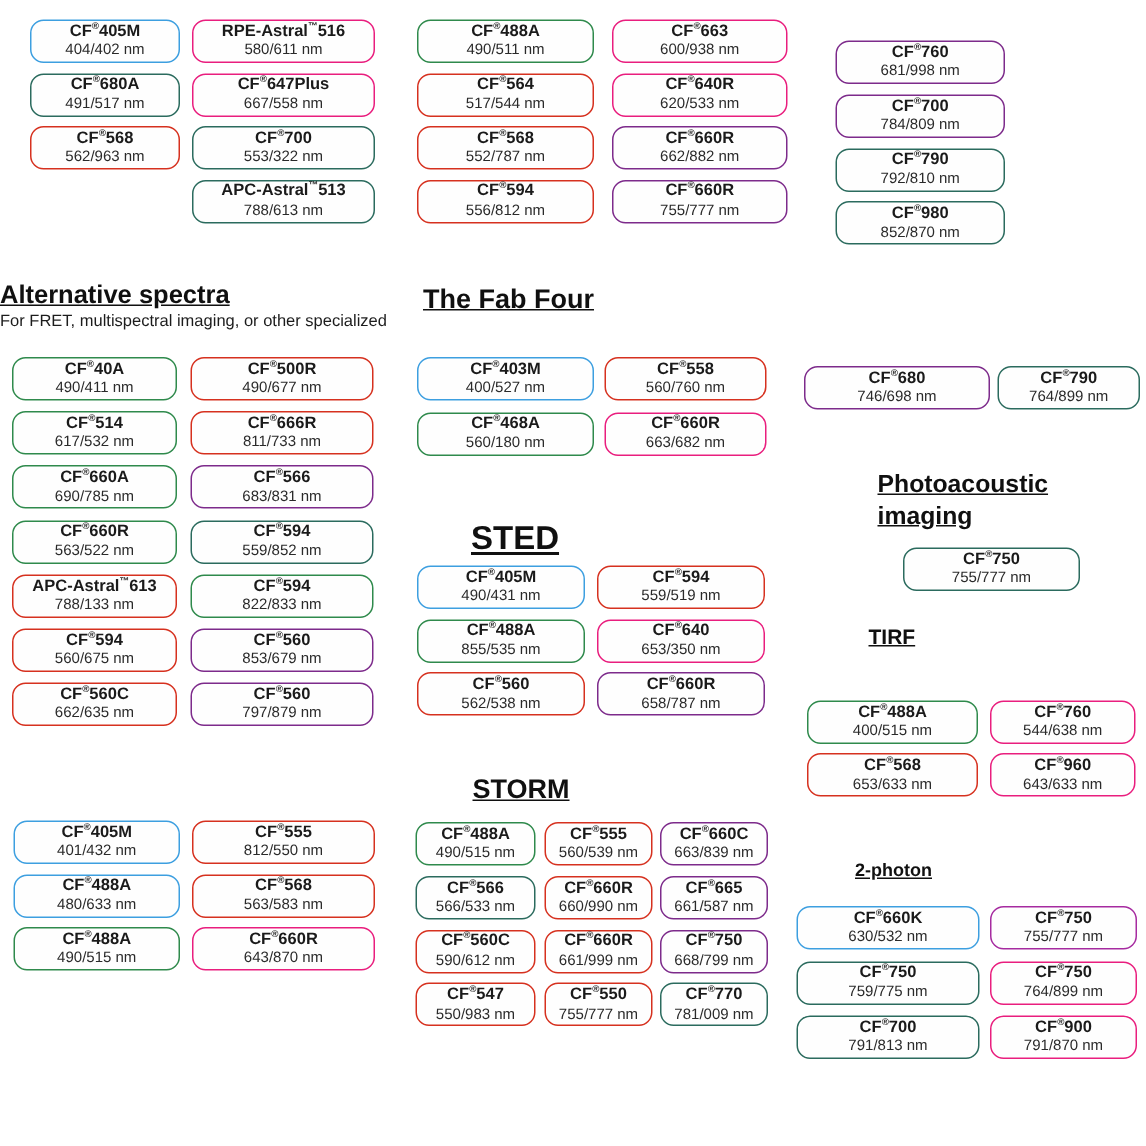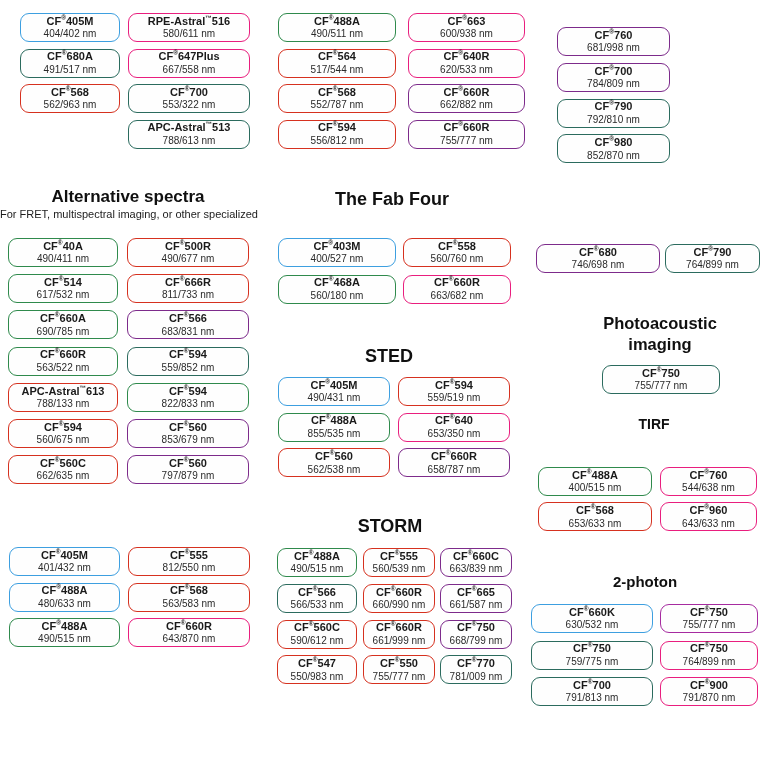--- a/index.html
+++ b/index.html
@@ -10,22 +10,22 @@
   .pill {
     position:absolute; box-sizing:border-box; background:#fefefe;
     border:1.6px solid #888; border-radius:9px;
     display:flex; flex-direction:column; align-items:center; justify-content:center;
     line-height:1.22; text-align:center;
   }
   .dye-name { font-weight:bold; font-size:11px; color:#1a1a1a; white-space:nowrap; }
   .dye-nm   { font-size:10px; color:#2a2a2a; white-space:nowrap; }
   .dye-name sup { font-size:6.5px; line-height:0; vertical-align:super; }
   .section-title {
-    position:absolute; font-weight:bold; color:#101010; text-align:center;
-    line-height:1.25; white-space:pre-line;
+    position:absolute; font-weight:bold; color:#101010; text-align:left;
+    line-height:1.25; white-space:pre-line;text-decoration:underline;
   }
   .section-subtitle {
     position:absolute; font-size:11px; color:#1c1c1c; text-align:center; white-space:nowrap;
   }
 </style>
 </head>
 <body>
 
 <div id="canvas">
     <div class="pill" style="left: 20px; top: 13px; width: 100px; height: 29px; border-color: rgb(61, 159, 224);">
@@ -186,21 +186,21 @@
     <div class="pill" style="left: 665px; top: 244px; width: 95px; height: 29px; border-color: rgb(43, 107, 94);">
       <span class="dye-name">CF<sup>®</sup>790</span>
       <span class="dye-nm">764/899 nm</span>
     </div>
     <div class="section-title" style="left: 585px; top: 313px; width: 150px; font-size: 16.5px;">Photoacoustic
 imaging</div>
     <div class="pill" style="left: 602px; top: 365px; width: 118px; height: 29px; border-color: rgb(43, 107, 94);">
       <span class="dye-name">CF<sup>®</sup>750</span>
       <span class="dye-nm">755/777 nm</span>
     </div>
-    <div class="section-title" style="left: 314px; top: 345px; width: 150px; font-size: 18px;">STED</div>
+    <div class="section-title" style="left: 314px; top: 345px; width: 150px; font-size: 22px;">STED</div>
     <div class="pill" style="left: 278px; top: 377px; width: 112px; height: 29px; border-color: rgb(61, 159, 224);">
       <span class="dye-name">CF<sup>®</sup>405M</span>
       <span class="dye-nm">490/431 nm</span>
     </div>
     <div class="pill" style="left: 278px; top: 412.7px; width: 112px; height: 29px; border-color: rgb(47, 138, 76);">
       <span class="dye-name">CF<sup>®</sup>488A</span>
       <span class="dye-nm">855/535 nm</span>
     </div>
     <div class="pill" style="left: 278px; top: 448.4px; width: 112px; height: 29px; border-color: rgb(214, 49, 31);">
       <span class="dye-name">CF<sup>®</sup>560</span>
@@ -301,21 +301,21 @@
       <span class="dye-nm">661/587 nm</span>
     </div>
     <div class="pill" style="left: 440px; top: 619.6px; width: 72px; height: 29px; border-color: rgb(125, 43, 139);">
       <span class="dye-name">CF<sup>®</sup>750</span>
       <span class="dye-nm">668/799 nm</span>
     </div>
     <div class="pill" style="left: 440px; top: 655.4px; width: 72px; height: 29px; border-color: rgb(43, 107, 94);">
       <span class="dye-name">CF<sup>®</sup>770</span>
       <span class="dye-nm">781/009 nm</span>
     </div>
-    <div class="section-title" style="left: 570px; top: 573px; width: 150px; font-size: 15px;">2-photon</div>
+    <div class="section-title" style="left: 570px; top: 573px; width: 150px; font-size: 12px;">2-photon</div>
     <div class="pill" style="left: 531px; top: 604px; width: 122px; height: 29px; border-color: rgb(61, 159, 224);">
       <span class="dye-name">CF<sup>®</sup>660K</span>
       <span class="dye-nm">630/532 nm</span>
     </div>
     <div class="pill" style="left: 531px; top: 640.5px; width: 122px; height: 29px; border-color: rgb(43, 107, 94);">
       <span class="dye-name">CF<sup>®</sup>750</span>
       <span class="dye-nm">759/775 nm</span>
     </div>
     <div class="pill" style="left: 531px; top: 677px; width: 122px; height: 29px; border-color: rgb(43, 107, 94);">
       <span class="dye-name">CF<sup>®</sup>700</span>

